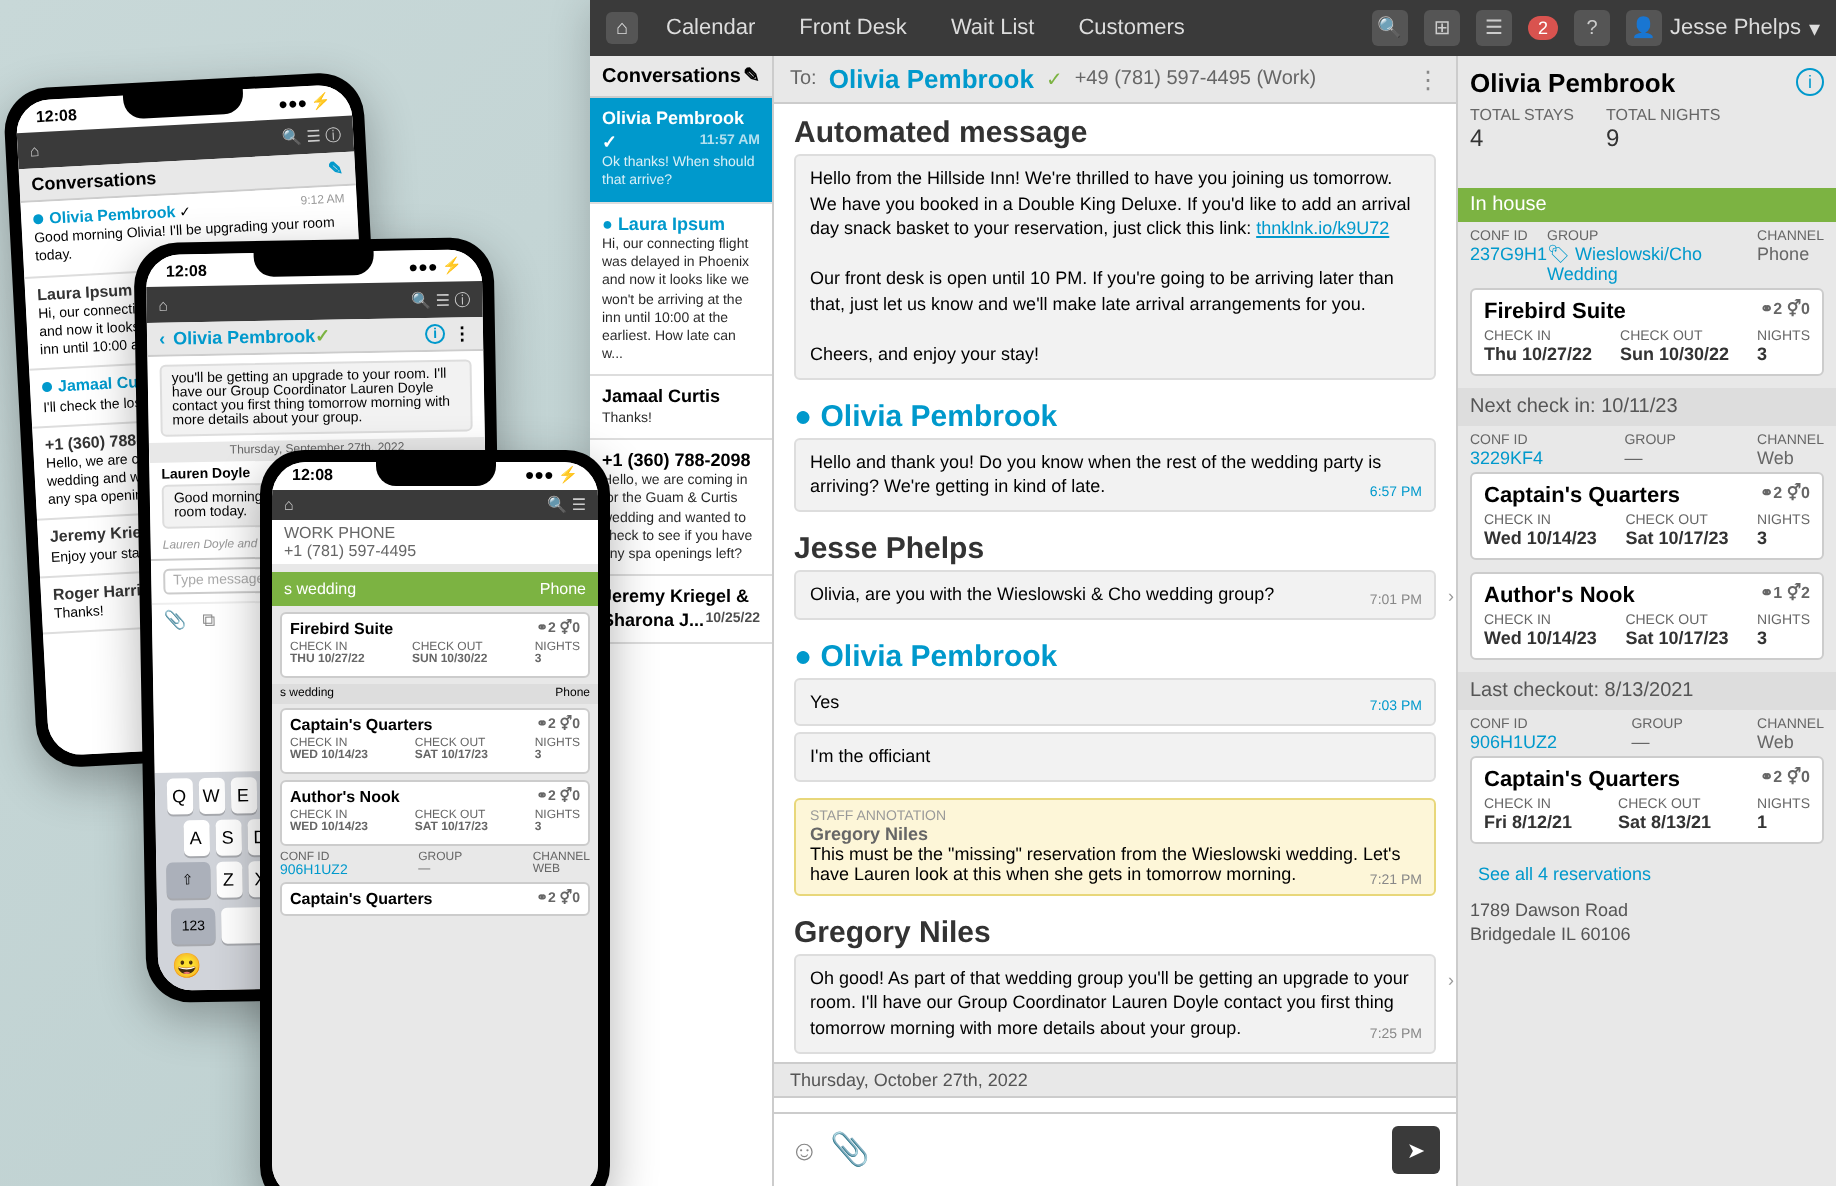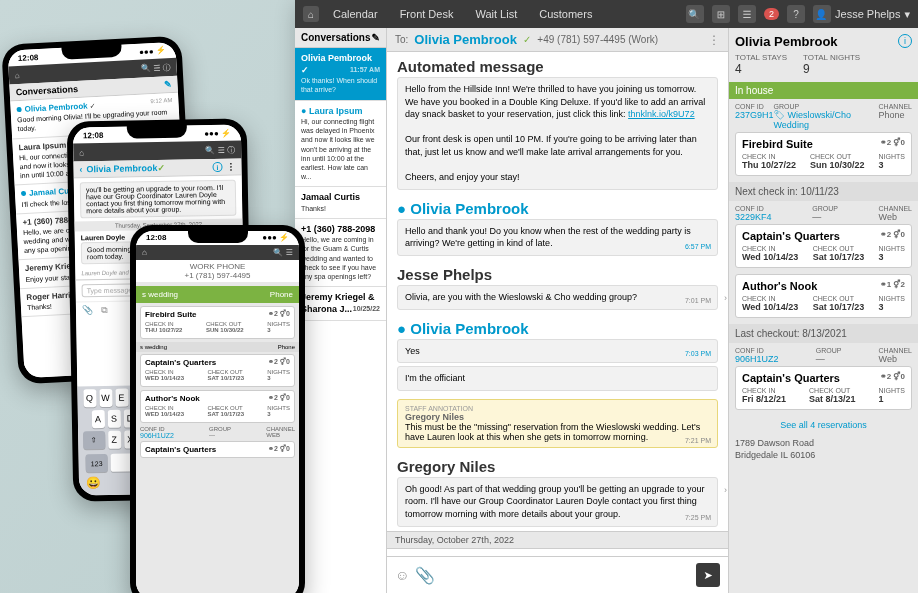--- a/index.html
+++ b/index.html
@@ -37,34 +37,34 @@
 .annotation{margin:4px 10px;background:#fdf6d8;border:1px solid #e8d77a;border-radius:3px;padding:5px 7px;font-size:9px;position:relative}
 .annotation .label{font-size:7px;color:#999;text-transform:uppercase}
 .annotation .author{font-size:9px;font-weight:600;color:#666}
 .annotation .time{position:absolute;right:6px;bottom:3px;font-size:7px;color:#888}
 .chat-input{border-top:1px solid #ccc;padding:6px 8px;display:flex;align-items:center;gap:6px}
 .chat-input .emoji{font-size:14px;color:#888}
 .chat-input .send{margin-left:auto;width:24px;height:24px;background:#3a3a3a;border-radius:3px;display:flex;align-items:center;justify-content:center;color:#fff;font-size:11px}
 .guest-col{width:190px;background:#e8e8e8;border-left:1px solid #ccc;overflow-y:auto;padding:6px;font-size:9px}
 .guest-col .info-icon{float:right;width:14px;height:14px;border:1px solid #0099cc;border-radius:50%;color:#0099cc;font-size:9px;text-align:center;line-height:12px}
 .guest-col h3{font-size:13px;font-weight:600;margin-bottom:4px}
-.guest-stats{display:flex;gap:16px;margin-bottom:6px}
+.guest-stats{display:flex;gap:16px;margin-bottom:18px}
 .guest-stats .stat{font-size:8px;color:#666;text-transform:uppercase}
 .guest-stats .stat .val{font-size:12px;color:#333;font-weight:400;display:block}
 .status-bar{background:#7cb342;color:#fff;padding:3px 6px;font-size:10px;margin:0 -6px 4px -6px}
 .conf-row{display:flex;justify-content:space-between;font-size:7px;color:#666;text-transform:uppercase;margin-bottom:2px}
 .conf-row .val{color:#0099cc;text-transform:none;font-size:9px}
 .conf-row .val.grey{color:#666}
 .room-card{background:#fff;border:1px solid #ccc;border-radius:3px;padding:5px 6px;margin-bottom:6px}
 .room-card .room-name{font-size:11px;font-weight:600;margin-bottom:3px}
 .room-card .icons{float:right;font-size:8px;color:#666}
 .room-card .dates{display:flex;justify-content:space-between;font-size:7px;color:#666;text-transform:uppercase}
 .room-card .dates .d{color:#333;font-size:9px;text-transform:none;display:block;font-weight:600}
 .section-title{background:#ddd;padding:4px 6px;margin:4px -6px;font-size:10px;color:#555}
-.see-all{text-align:center;color:#0099cc;font-size:9px;padding:4px}
+.see-all{text-align:left;color:#0099cc;font-size:9px;padding:4px}
 .address{font-size:9px;color:#555;padding:4px 0;line-height:1.3}
 .phone1{position:absolute;left:10px;top:40px;width:180px;height:340px;background:#000;border-radius:22px;padding:6px;box-shadow:0 8px 24px rgba(0,0,0,0.3);transform:rotate(-3deg);z-index:1}
 .phone2{position:absolute;left:70px;top:120px;width:180px;height:380px;background:#000;border-radius:22px;padding:6px;box-shadow:0 8px 24px rgba(0,0,0,0.3);transform:rotate(-1deg);z-index:2}
 .phone3{position:absolute;left:130px;top:225px;width:175px;height:380px;background:#000;border-radius:22px;padding:6px;box-shadow:0 8px 24px rgba(0,0,0,0.3);z-index:3}
 .phone-screen{background:#fff;width:100%;height:100%;border-radius:17px;overflow:hidden;font-size:7px;display:flex;flex-direction:column}
 .phone-status{height:16px;background:#fff;display:flex;justify-content:space-between;align-items:center;padding:0 10px;font-size:8px;font-weight:600}
 .phone-notch{position:absolute;top:4px;left:50%;transform:translateX(-50%);width:60px;height:14px;background:#000;border-radius:0 0 10px 10px;z-index:5}
 .phone-topbar{background:#3a3a3a;height:18px;display:flex;align-items:center;justify-content:space-between;padding:0 6px;color:#ccc;font-size:8px}
 .phone-header{background:#e8e8e8;padding:3px 6px;font-size:9px;font-weight:600;display:flex;align-items:center;border-bottom:1px solid #ccc}
 .phone-body{flex:1;overflow:hidden;background:#fff}
@@ -87,21 +87,21 @@
 .key.wide{width:22px;background:#abb0ba;font-size:7px}
 .key.space{flex:1}
 .kb-bottom{display:flex;gap:3px;padding:2px 4px;align-items:center}
 .p-guest{padding:4px;font-size:7px;background:#e8e8e8;height:100%}
 .green-band{background:#7cb342;color:#fff;padding:4px 6px;font-size:8px;margin:0 -4px 3px -4px}
 .p-room{background:#fff;border:1px solid #ccc;border-radius:3px;padding:3px 4px;margin-bottom:3px;font-size:7px}
 .p-room .rn{font-weight:600;font-size:8px}
 .p-conf{display:flex;justify-content:space-between;font-size:6px;color:#666;text-transform:uppercase;margin:2px 0}
 .p-conf .v{color:#0099cc;text-transform:none;font-size:7px}
 .info-circle{display:inline-block;width:10px;height:10px;border:1px solid #0099cc;border-radius:50%;color:#0099cc;font-size:7px;text-align:center;line-height:9px;margin-left:auto}
-.wk{font-size:8px;color:#666;text-align:center}
+.wk{font-size:8px;color:#666;text-align:left}
 </style>
 </head>
 <body>
 
 <div class="phone1">
 <div class="phone-notch"></div>
 <div class="phone-screen">
 <div class="phone-status">
         <span>12:08</span>
         <span>●●● ⚡</span>

